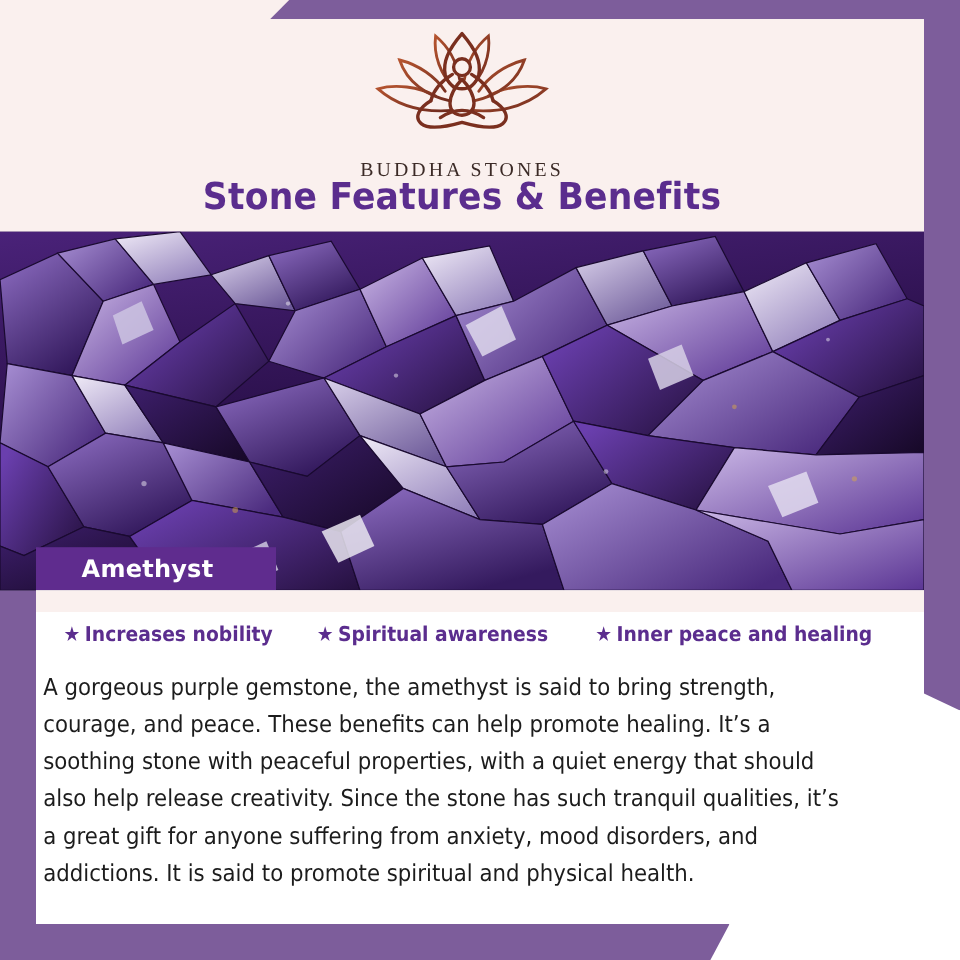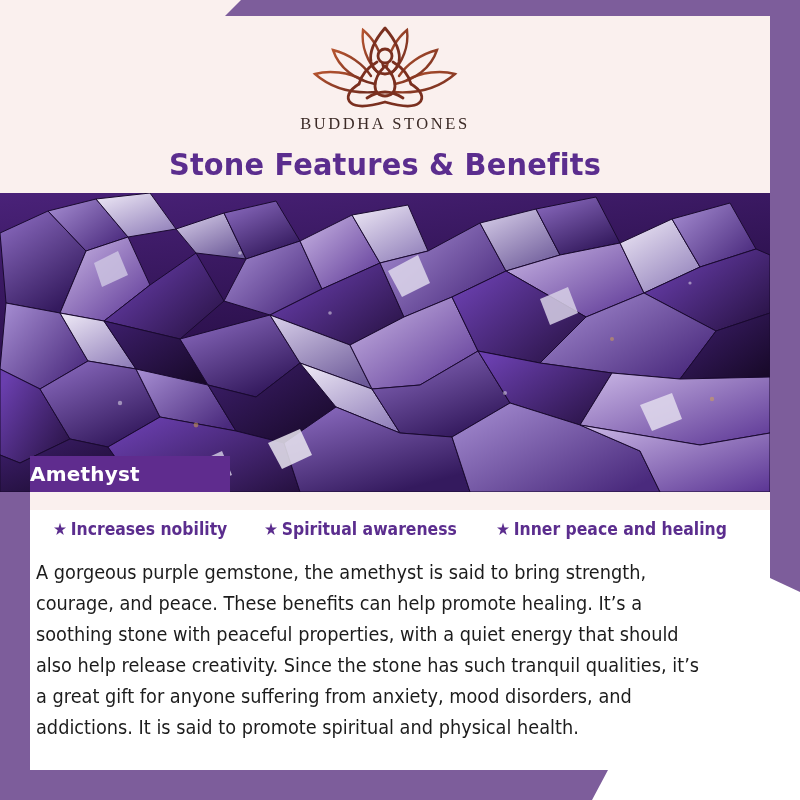--- a/index.html
+++ b/index.html
@@ -71,21 +71,21 @@
     top: 22px;
     left: 0;
     width: 770px;
     text-align: center;
   }
   .logo-mark {
     display: block;
     margin: 0 auto;
   }
   .logo-word {
-    margin-top: 2px;
+    margin-top: 20px;
     font-family: "Liberation Serif", serif;
     font-size: 16.5px;
     letter-spacing: 2.6px;
     color: #3b2a26;
     font-weight: 400;
   }
 
   
   .heading {
     position: absolute;
@@ -121,20 +121,21 @@
   
   .stone-banner {
     position: absolute;
     left: 30px;
     bottom: 0;
     width: 200px;
     height: 36px;
     background: #5f2c8e;
     display: flex;
     align-items: center;
+    padding-left: 38px;
     box-sizing: border-box;
   }
   .stone-banner span {
     color: #ffffff;
     font-family: "DejaVu Sans", sans-serif;
     font-weight: bold;
     font-size: 20px;
     letter-spacing: 0.2px;
   }
 

